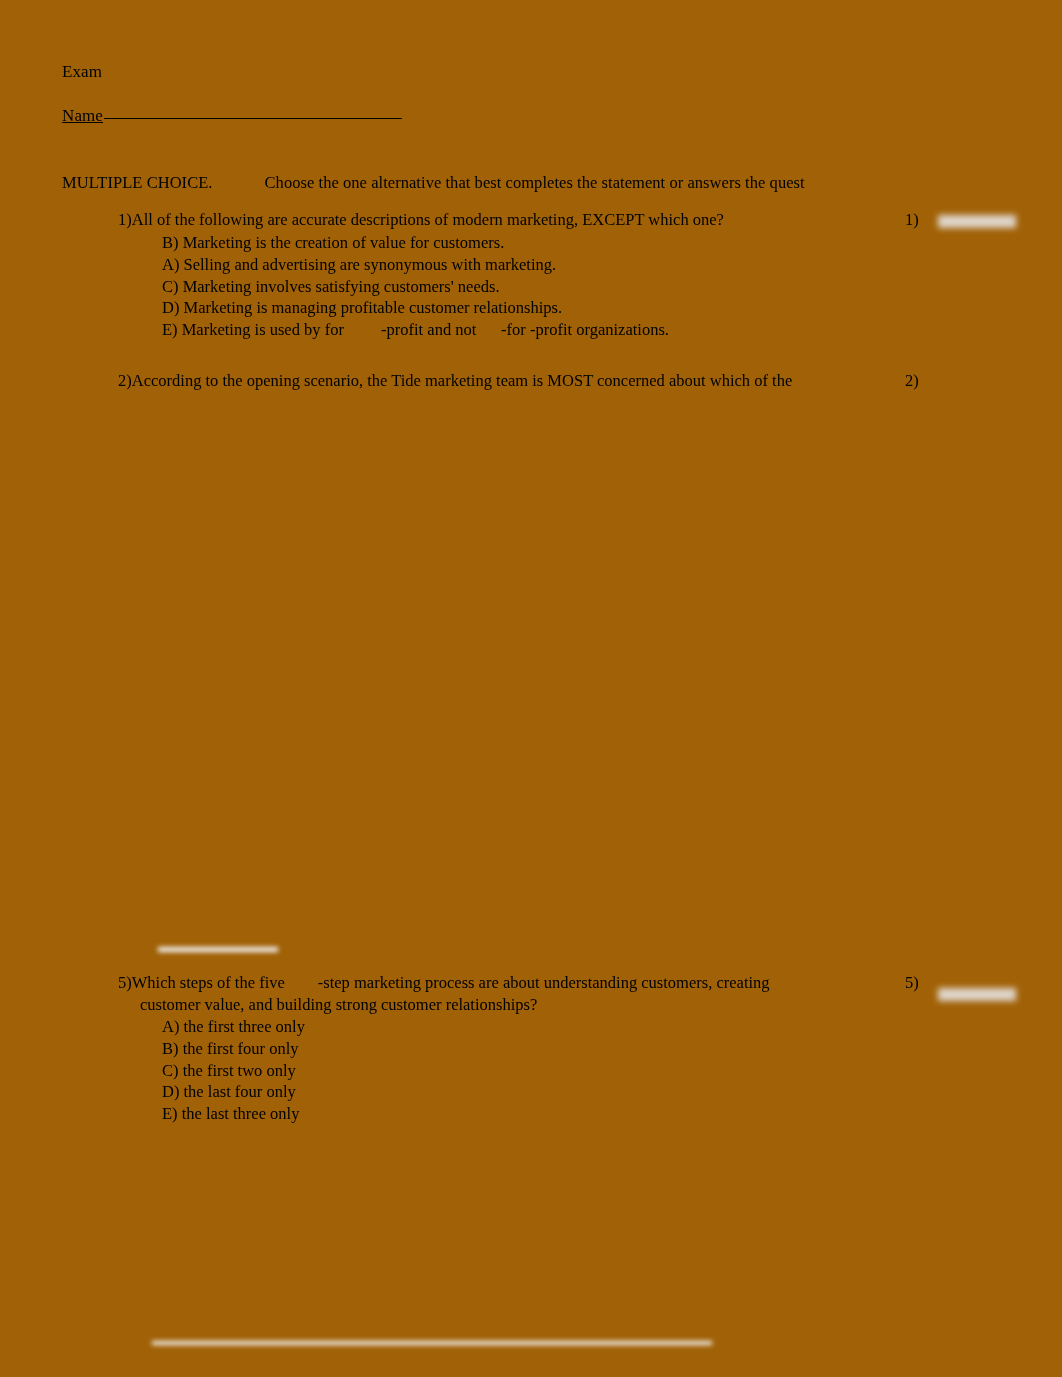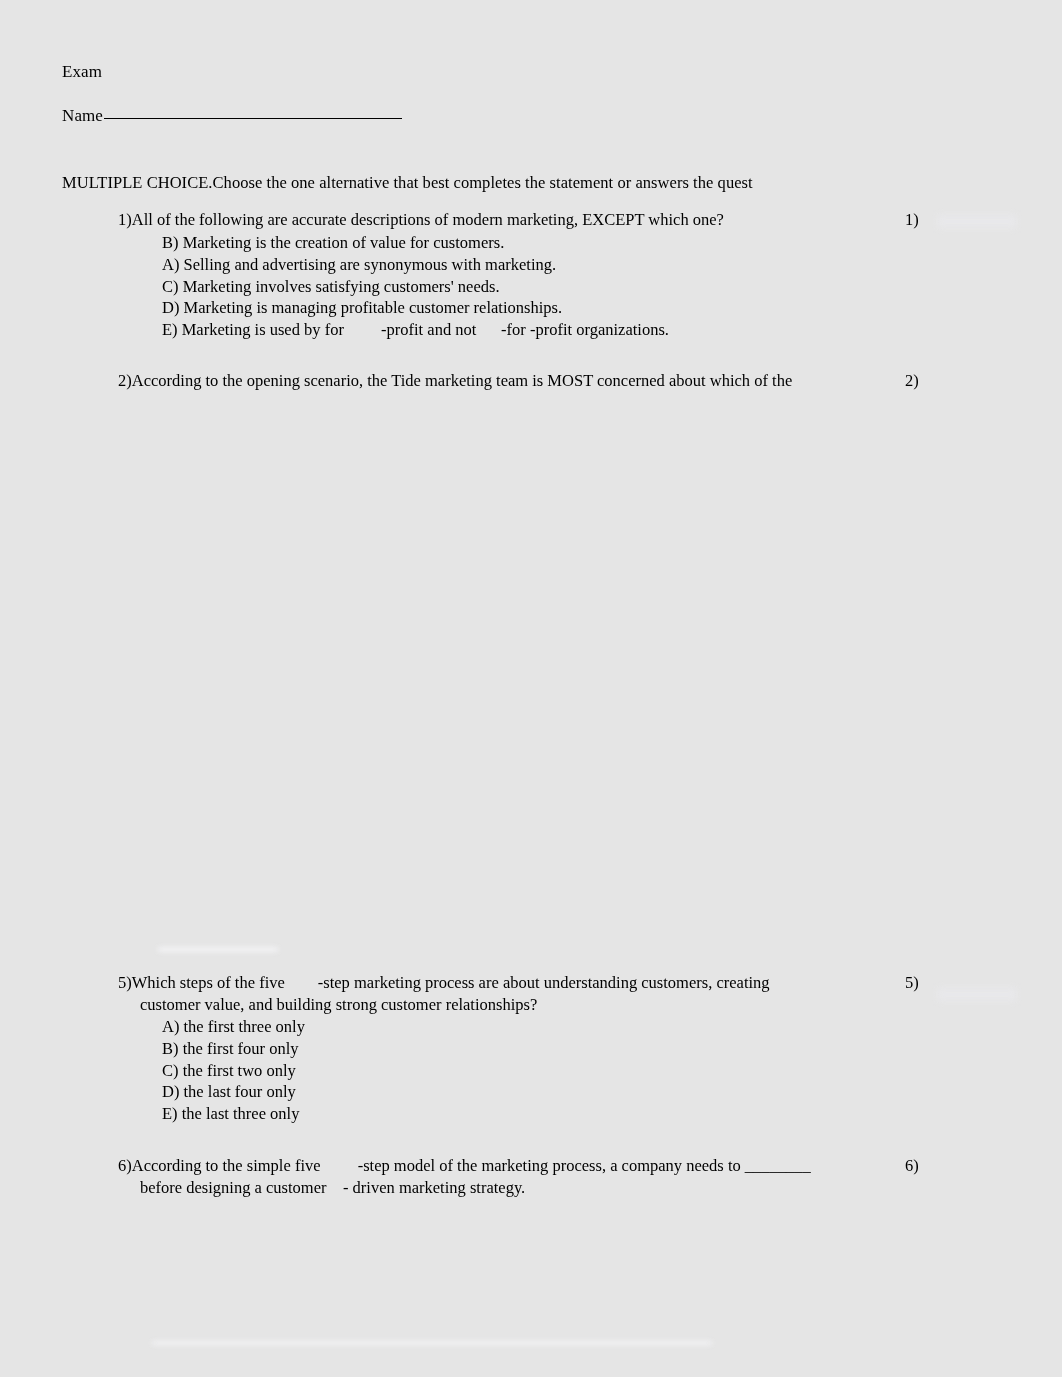--- a/index.html
+++ b/index.html
@@ -9,21 +9,21 @@
   }
   body {
     font-family: "Liberation Serif", "DejaVu Serif", serif;
     color: #000000;
     -webkit-font-smoothing: antialiased;
   }
   .page {
     position: relative;
     width: 1062px;
     height: 1377px;
-    background: #e5e5e5;
+    background: #a16207;
     overflow: hidden;
   }
 
   
   .exam-title {
     position: absolute;
     left: 62px;
     top: 61px;
     font-size: 17px;
     line-height: 21px;
@@ -32,41 +32,41 @@
   .name-row {
     position: absolute;
     left: 62px;
     top: 105px;
     font-size: 17px;
     line-height: 21px;
     display: flex;
     align-items: baseline;
     white-space: nowrap;
   }
-  .name-label { letter-spacing: 0.1px; }
+  .name-label { letter-spacing: 0.1px; text-decoration: underline; }
   .name-rule {
     display: inline-block;
     width: 298px;
     border-bottom: 1.4px solid #000;
     margin-left: 1px;
     position: relative;
     top: -2px;
   }
 
   
   .instructions {
     position: absolute;
     left: 62px;
     top: 172px;
     font-size: 16.5px;
     line-height: 21px;
     white-space: nowrap;
     letter-spacing: 0.05px;
   }
-  .instr-heading { }
+  .instr-heading { margin-right: 52px; }
 
   
   .question {
     position: absolute;
     left: 118px;
     width: 790px;
     font-size: 16.5px;
     line-height: 21.6px;
   }
   .q-body {
@@ -180,23 +180,16 @@
   </div>
 
   <div class="options" style="left:162px; top:1016px;">
     <span class="option">A) the first three only</span>
     <span class="option">B) the first four only</span>
     <span class="option">C) the first two only</span>
     <span class="option">D) the last four only</span>
     <span class="option">E) the last three only</span>
   </div>
 
-  <div class="question" style="top:1155px;">
-    <div class="q-body" style="width:760px;">
-      <span class="q-line"><span>6)</span><span>According to the simple five         -step model of the marketing process, a company needs to ________</span></span>
-      <span class="q-line indent">before designing a customer    - driven marketing strategy.</span>
-    </div>
-    <div class="q-num-right">6)</div>
-  </div>
 
   <div class="artifact bottom-rule"></div>
 
 </div>
 
 </body></html>

